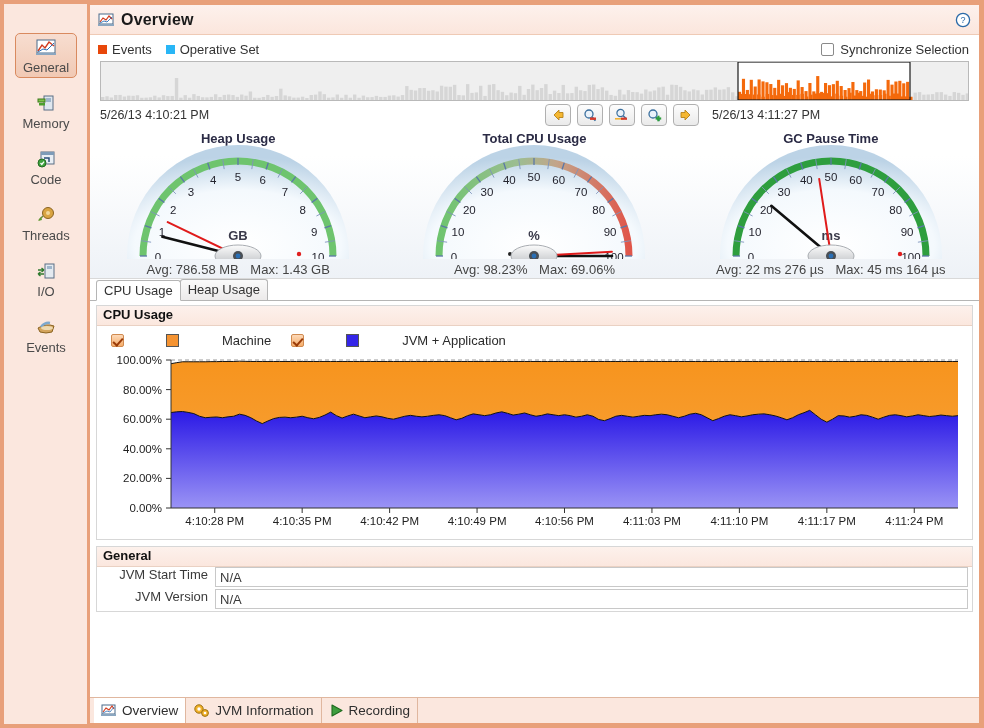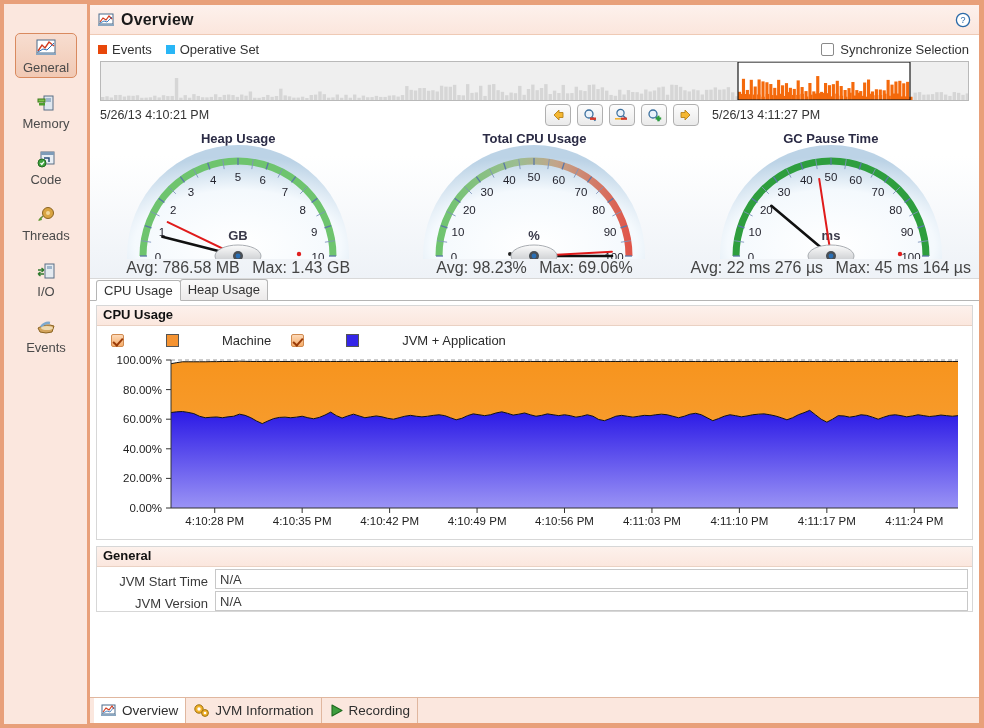--- a/index.html
+++ b/index.html
@@ -168,21 +168,21 @@
     font-size: 13px;
     font-weight: bold;
     color: #2b2b45;
     padding-top: 2px;
   }
   .gauge-svg { display: block; margin: -2px auto 0 auto; }
   .gauge-stats {
     position: absolute;
     bottom: 1px; left: 0; right: 0;
     text-align: center;
-    font-size: 16px;
+    font-size: 13px;
     color: #444;
     background: transparent;
   }
   .gauge-stats span { margin: 0 4px; }
   
   #tabstrip {
     height: 22px;
     flex: 0 0 auto;
     display: flex;
     align-items: flex-end;
@@ -262,21 +262,21 @@
   }
   #general-head {
     height: 20px;
     background: linear-gradient(to bottom,#fdf1ec,#fbe7de);
     border-bottom: 1px solid #ead1c3;
     font-weight: bold;
     font-size: 13px;
     color: #111;
     padding: 1px 0 0 6px;
   }
-  .prop-row { display: flex; align-items: flex-end; height: 22px; }
+  .prop-row { display: flex; align-items: flex-start; height: 22px; }
   .prop-key {
     width: 118px;
     text-align: right;
     padding-right: 7px;
     font-size: 13px;
     color: #3a3a3a;
   }
   .prop-val {
     flex: 1 1 auto;
     height: 20px;

